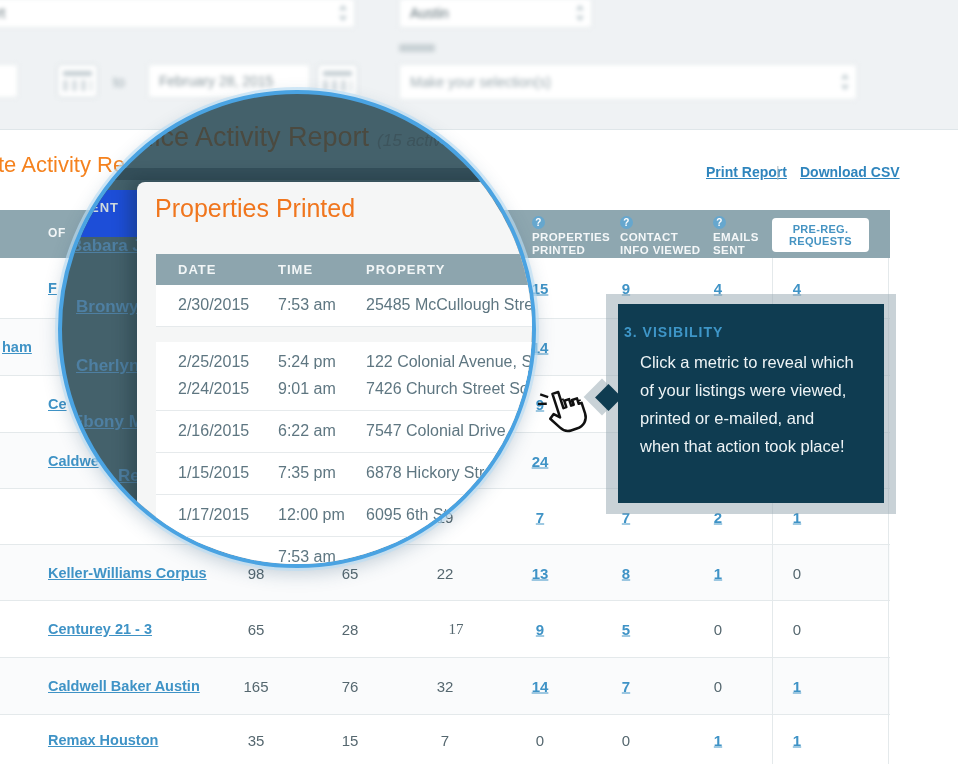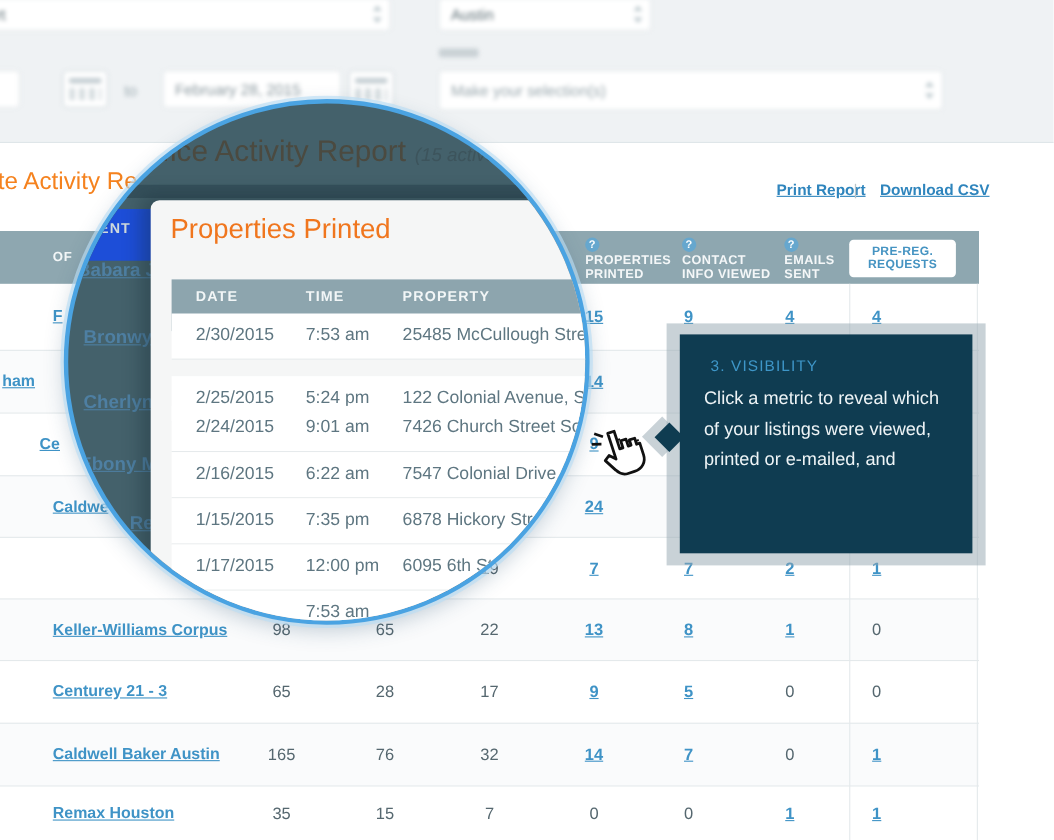--- a/index.html
+++ b/index.html
@@ -61,21 +61,21 @@
   #mthead span{position:absolute;top:8px;}
   .mrow{position:absolute;left:0;right:0;height:42px;background:#fff;border-bottom:1px solid #e6eaec;color:#5e7681;font-size:16px;}
   .mrow span{position:absolute;top:11px;white-space:nowrap;}
   .mc-date{left:22px;} .mc-time{left:122px;} .mc-prop{left:210px;}
 
   
   #tt-halo{position:absolute;left:606px;top:294px;width:290px;height:220px;background:rgba(148,166,175,.5);}
   #tt-halo-arrow{position:absolute;left:589px;top:384px;width:26px;height:26px;background:rgba(148,166,175,.5);transform:rotate(45deg);}
   #tt-arrow{position:absolute;left:599px;top:388px;width:19px;height:19px;background:#0f3c51;transform:rotate(45deg);}
   #tooltip{position:absolute;left:618px;top:304px;width:266px;height:199px;background:#0f3c51;}
-  #tt-head{position:absolute;left:28px;top:20px;color:#3e96c8;font-size:14px;font-weight:normal;letter-spacing:1px;}
+  #tt-head{position:absolute;left:6px;top:20px;color:#3e96c8;font-size:14px;font-weight:bold;letter-spacing:1px;}
   #tt-body{position:absolute;left:22px;top:44px;right:14px;color:#eef4f6;font-size:16.5px;line-height:28px;}
 
   
   #handcur{position:absolute;left:536px;top:383px;width:54px;height:54px;transform:rotate(-18deg);}
 </style>
 </head>
 <body>
 
 <div id="stage">
 
@@ -139,21 +139,21 @@
         <span class="cellnum link" style="left: 540px;">15</span>
         <span class="cellnum link" style="left: 626px;">9</span>
         <span class="cellnum link" style="left: 718px;">4</span>
         <span class="cellnum link" style="left: 797px;">4</span>
       </div>
       <div class="trow alt" style="top: 60px; height: 57px;">
         <span class="office" style="left: 2px;">ham</span>
         <span class="cellnum link" style="left: 540px;">14</span>
       </div>
       <div class="trow" style="top: 117px; height: 57px;">
-        <span class="office" style="left: 36px;">Ce</span>
+        <span class="office" style="left: 48px;">Ce</span>
         <span class="cellnum link" style="left: 540px;">9</span>
       </div>
       <div class="trow alt" style="top: 174px; height: 56px;">
         <span class="office" style="left: 48px;">Caldwe</span>
         <span class="cellnum link" style="left: 540px;">24</span>
       </div>
       <div class="trow" style="top: 230px; height: 56px;">
         <span class="office" style="left: 48px; margin-top: 39px;">Remax DFW</span>
         <span class="cellnum" style="left: 445px;">19</span>
         <span class="cellnum link" style="left: 540px;">7</span>
@@ -168,21 +168,21 @@
         <span class="cellnum" style="left: 445px;">22</span>
         <span class="cellnum link" style="left: 540px;">13</span>
         <span class="cellnum link" style="left: 626px;">8</span>
         <span class="cellnum link" style="left: 718px;">1</span>
         <span class="cellnum" style="left: 797px;">0</span>
       </div>
       <div class="trow" style="top: 342px; height: 57px;">
         <span class="office" style="left: 48px;">Centurey 21 - 3</span>
         <span class="cellnum" style="left: 256px;">65</span>
         <span class="cellnum" style="left: 350px;">28</span>
-        <span class="cellnum" style="left: 445px;">17</span>
+        <span class="cellnum" style="left: 456px; font-family: Liberation Serif, serif;">17</span>
         <span class="cellnum link" style="left: 540px;">9</span>
         <span class="cellnum link" style="left: 626px;">5</span>
         <span class="cellnum" style="left: 718px;">0</span>
         <span class="cellnum" style="left: 797px;">0</span>
       </div>
       <div class="trow alt" style="top: 399px; height: 57px;">
         <span class="office" style="left: 48px;">Caldwell Baker Austin</span>
         <span class="cellnum" style="left: 256px;">165</span>
         <span class="cellnum" style="left: 350px;">76</span>
         <span class="cellnum" style="left: 445px;">32</span>
@@ -274,20 +274,21 @@
 
   <div id="tt-halo"></div>
   <div id="tt-halo-arrow"></div>
   <div id="tt-arrow"></div>
   <div id="tooltip">
     <div id="tt-head">3. VISIBILITY</div>
     <div id="tt-body">
         <div>Click a metric to reveal which</div>
         <div>of your listings were viewed,</div>
         <div>printed or e-mailed, and</div>
+        <div>when that action took place!</div>
       </div>
   </div>
 
   <svg id="handcur" viewBox="0 0 32 32">
     <path d="M6 3 L10 6" stroke="#111" stroke-width="1.4" fill="none"></path>
     <path d="M3 8 L8 9.5" stroke="#111" stroke-width="1.4" fill="none"></path>
     <path d="M13 5 h3.6 v10 h1.8 v-4 h3 v4 h1.6 v-3 h3 v3.4 h1.8 v6.6 c0 4 -3 7 -7.4 7 h-3.6 c-2.6 0 -4.6 -1.6 -5.8 -3.8 l-3.8 -6.6 2.8 -2 3 3 z" fill="#ffffff" stroke="#111" stroke-width="1.5" stroke-linejoin="round"></path>
     <path d="M16.6 10 h1.8 M21.4 12.6 h1.6 M26 13.6 h1.8" stroke="#111" stroke-width="1" fill="none"></path>
   </svg>
 

